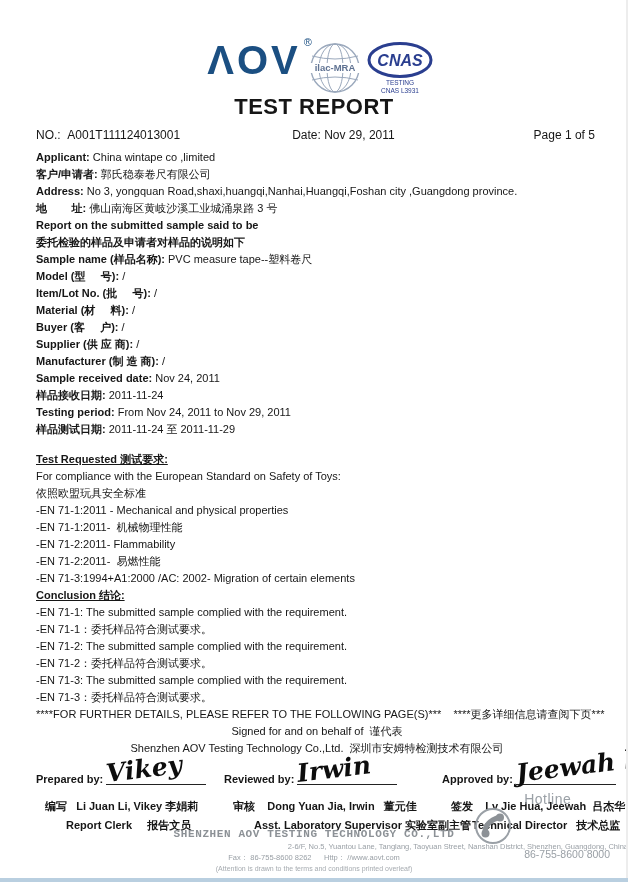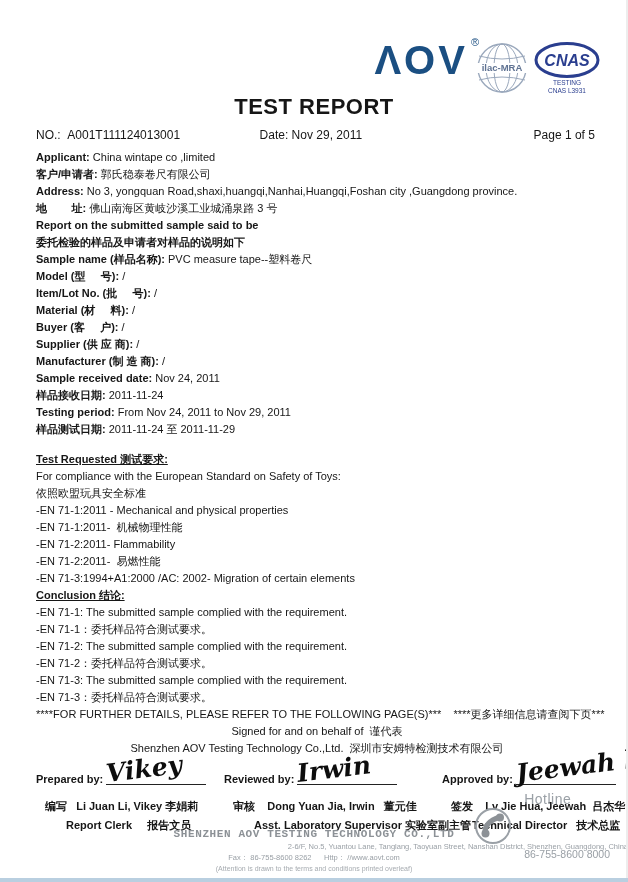--- a/index.html
+++ b/index.html
@@ -3,30 +3,30 @@
 <meta charset="utf-8">
 <style>
   * { margin:0; padding:0; box-sizing:border-box; }
   html,body { width:628px; height:882px; background:#ffffff; }
   .page {
     position:relative; width:628px; height:882px; background:#fff;
     font-family:"Liberation Sans","DejaVu Sans",sans-serif; color:#161616;
     overflow:hidden;
   }
   
-  .header { display:flex; justify-content:flex-end; align-items:flex-start; padding:40px 28px 0 40px; height:96px; }
+  .header { display:flex; justify-content:center; align-items:flex-start; padding:40px 28px 0 40px; height:96px; }
   .aov-logo { position:relative; }
   .aov-text { font-size:40px; font-weight:bold; color:#1b4f82; letter-spacing:3px; line-height:1; font-family:"Liberation Sans",sans-serif; }
   .aov-reg { font-size:11px; color:#1b4f82; vertical-align:top; position:relative; top:-4px; left:3px; font-weight:normal; }
   .cert-logos { display:flex; gap:6px; align-items:flex-start; margin-top:2px; }
   
   .title { text-align:center; font-size:22px; font-weight:bold; letter-spacing:0.5px; margin-top:-2px; }
   .meta { display:flex; padding:8px 33px 0 36px; font-size:12px; }
   .meta-no { width:40%; text-align:left; }
-  .meta-date { width:30%; text-align:left; }
+  .meta-date { width:30%; text-align:center; }
   .meta-page { width:30%; text-align:right; }
   
   .content { padding:7px 30px 0 36px; font-size:11px; }
   .ln { line-height:17px; height:17px; white-space:pre; }
   .ln .b { font-weight:bold; }
   .ln.u .b { text-decoration:underline; }
   .gap { height:13px; }
   .ln.cen { text-align:center; white-space:pre; }
   
   .sigblock { display:flex; padding:14px 16px 0 36px; font-size:11px; }

